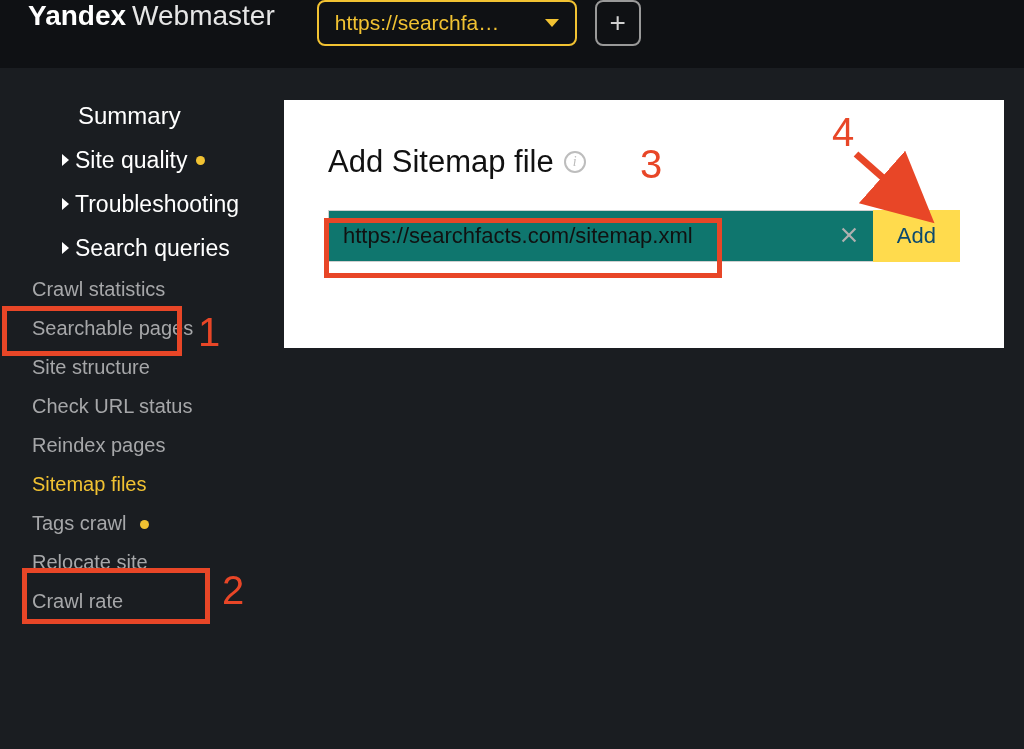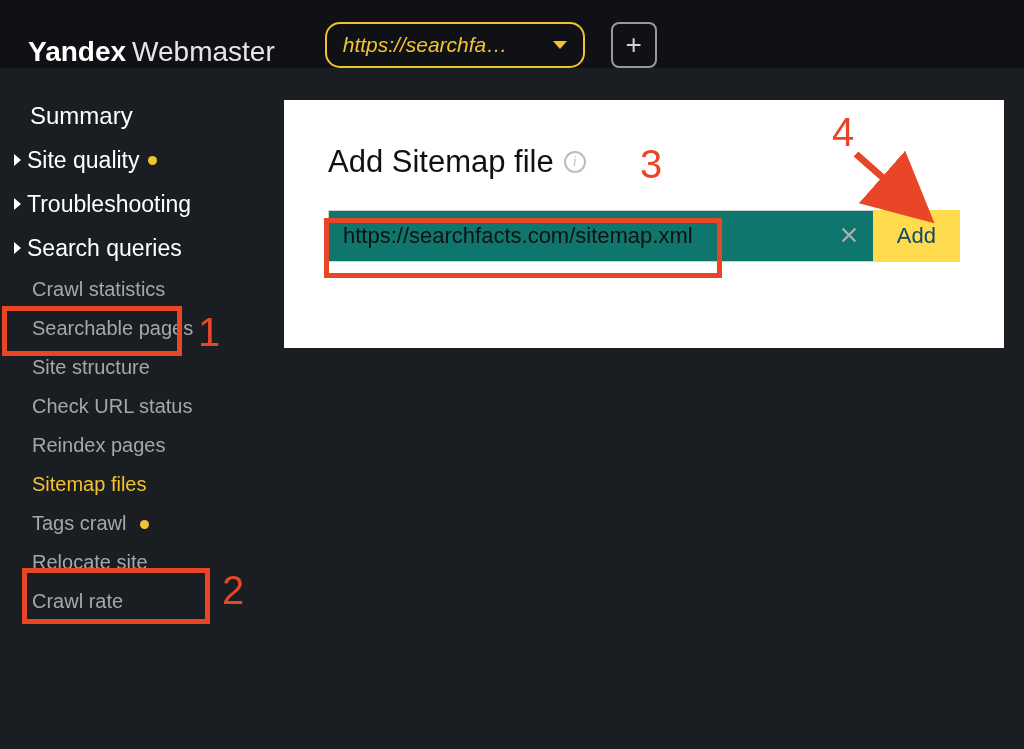--- a/index.html
+++ b/index.html
@@ -4,50 +4,49 @@
 <style>
   * { box-sizing: border-box; margin: 0; padding: 0; }
   html, body { width: 1024px; height: 749px; overflow: hidden; font-family: Arial, Helvetica, sans-serif; }
   body { background: #1a1d21; }
 
   
   .topbar {
     height: 68px;
     background: #0f1114;
     display: flex;
-    align-items: flex-end;
+    align-items: flex-start;
     padding: 0 24px;
-    gap: 16px;
+    gap: 8px;
   }
   .logo {
     display: flex;
     align-items: baseline;
     gap: 6px;
     color: #fff;
     font-size: 28px;
     user-select: none;
     margin-left: 4px;
   }
   .logo .bold { font-weight: 700; }
   .logo .thin { font-weight: 300; color: #e6e6e6; }
 
   .site-select {
     margin-left: 34px;
     border: 2px solid #f1c232;
-    border-radius: 15px;
+    border-radius: 8px;
     height: 46px;
     width: 260px;
     display: flex;
     align-items: center;
     justify-content: space-between;
     padding: 0 16px;
     color: #f1c232;
     font-size: 21px;
     cursor: pointer;
-    font-style: italic;
   }
   .site-select .chev {
     width: 0; height: 0;
     border-left: 7px solid transparent;
     border-right: 7px solid transparent;
     border-top: 8px solid #f1c232;
   }
 
   .plus-btn {
     border: 2px solid #999;
@@ -78,20 +77,21 @@
 
   .nav-item {
     display: flex;
     align-items: center;
     height: 44px;
     padding-left: 14px;
     font-size: 23px;
     color: #fff;
     cursor: pointer;
     white-space: nowrap;
+    margin-left: 48px;
   }
   .nav-item.summary {
     padding-left: 30px;
     font-size: 24px;
   }
   .nav-item .caret {
     display: inline-block;
     width: 0; height: 0;
     margin-right: 6px;
   }

